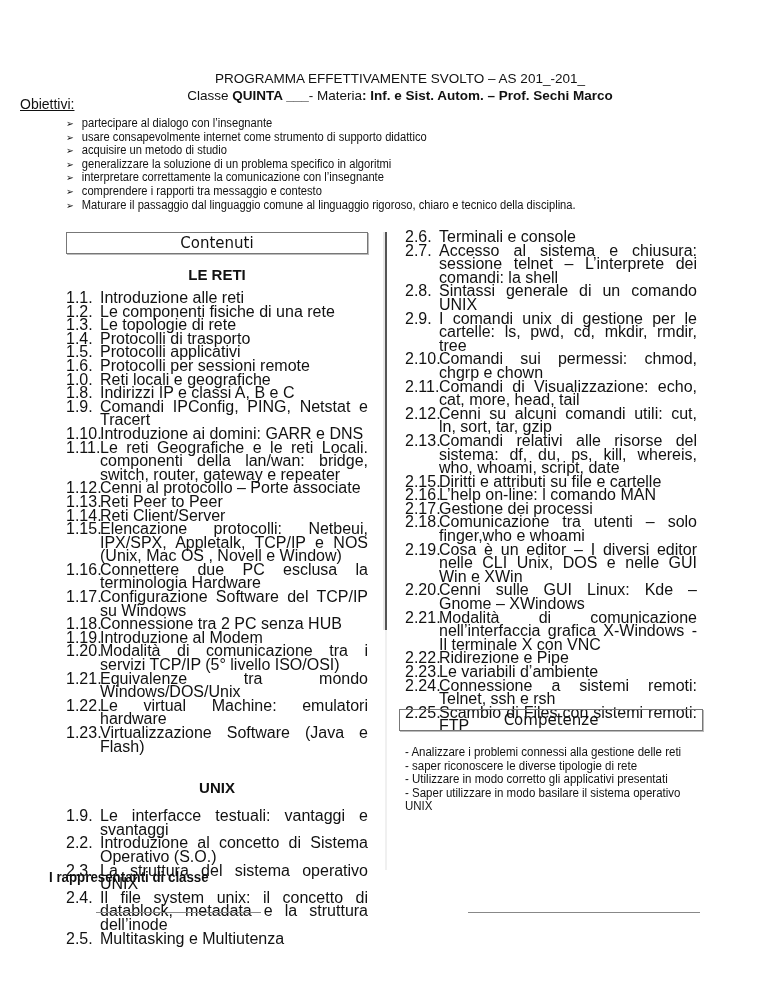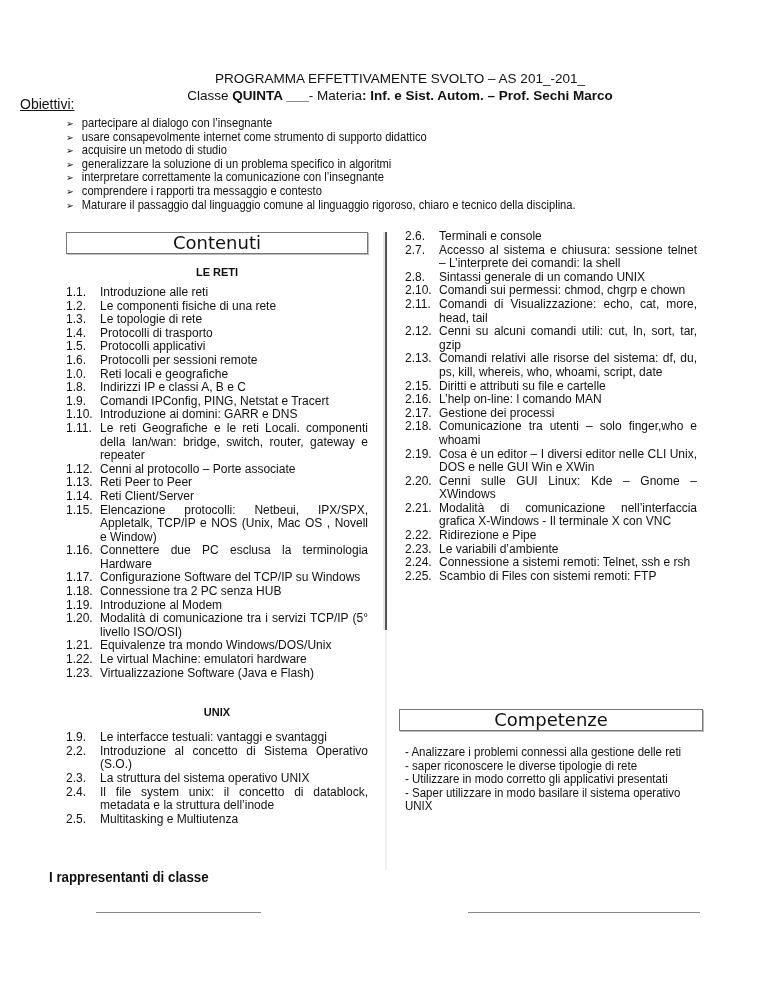--- a/index.html
+++ b/index.html
@@ -5,23 +5,23 @@
   html, body { margin: 0; padding: 0; background: #ffffff; }
   body { width: 768px; height: 994px; position: relative; overflow: hidden; color: #111; font-family: "Liberation Sans", sans-serif; }
   .header { position: absolute; top: 70px; left: 0; width: 768px; text-align: center; font-size: 13.5px; line-height: 17px; padding-left: 16px; }
   .header b { font-weight: bold; }
   .objectives-title { position: absolute; top: 96px; left: 20px; font-size: 14px; text-decoration: underline; }
   .objectives { position: absolute; top: 117px; left: 66px; margin: 0; padding: 0; list-style: none; font-family: "Liberation Sans", sans-serif; font-size: 12px; line-height: 13.6px; transform: scaleX(0.93); transform-origin: left top; }
   .objectives li { position: relative; padding-left: 17px; white-space: nowrap; }
   .objectives li .arrow { position: absolute; left: 0; top: 0; font-size: 10px; }
 
   .left-col { position: absolute; top: 232px; left: 66px; width: 302px; }
-  .section-box { border: 1px solid #777; text-align: center; font-family: "DejaVu Sans", sans-serif; font-size: 18px; height: 20px; line-height: 20px; box-shadow: 1px 1px 0 #bbb; }
-  .section-heading { text-align: center; font-weight: bold; font-size: 11px; margin: 12px 0 8px 0; }
-  .items { margin: 0; padding: 0; list-style: none; font-size: 12px; line-height: 13.6px; }
+  .section-box { border: 1px solid #777; text-align: center; font-family: "DejaVu Sans", sans-serif; font-size: 15px; height: 20px; line-height: 20px; box-shadow: 1px 1px 0 #bbb; }
+  .section-heading { text-align: center; font-weight: bold; font-size: 15px; margin: 12px 0 8px 0; }
+  .items { margin: 0; padding: 0; list-style: none; font-size: 16px; line-height: 13.6px; }
   .items li { display: flex; }
   .items .num { width: 34px; flex: none; }
   .items .txt { flex: 1; text-align: justify; }
 
   .divider { position: absolute; left: 385px; top: 232px; width: 2px; height: 398px; background: #555; }
   .vshade { position: absolute; left: 383px; top: 232px; width: 3px; height: 398px; background: #e8e8e8; }
   .left-border-shade { position: absolute; left: 385px; top: 630px; width: 2px; height: 240px; background: #f0f0f0; }
 
   .right-col { position: absolute; top: 230px; left: 405px; width: 292px; }
   .right-col .items .num { width: 34px; }
@@ -188,20 +188,24 @@
       </li>
       <li>
         <span class="num">2.7.</span>
         <span class="txt">Accesso al sistema e chiusura: sessione telnet – L’interprete dei comandi: la shell</span>
       </li>
       <li>
         <span class="num">2.8.</span>
         <span class="txt">Sintassi generale di un comando UNIX</span>
       </li>
       <li>
+        <span class="num">2.9.</span>
+        <span class="txt">I comandi unix di gestione per le cartelle: ls, pwd, cd, mkdir, rmdir, tree</span>
+      </li>
+      <li>
         <span class="num">2.10.</span>
         <span class="txt">Comandi sui permessi: chmod, chgrp e chown</span>
       </li>
       <li>
         <span class="num">2.11.</span>
         <span class="txt">Comandi di Visualizzazione: echo, cat, more, head, tail</span>
       </li>
       <li>
         <span class="num">2.12.</span>
         <span class="txt">Cenni su alcuni comandi utili: cut, ln, sort, tar, gzip</span>

